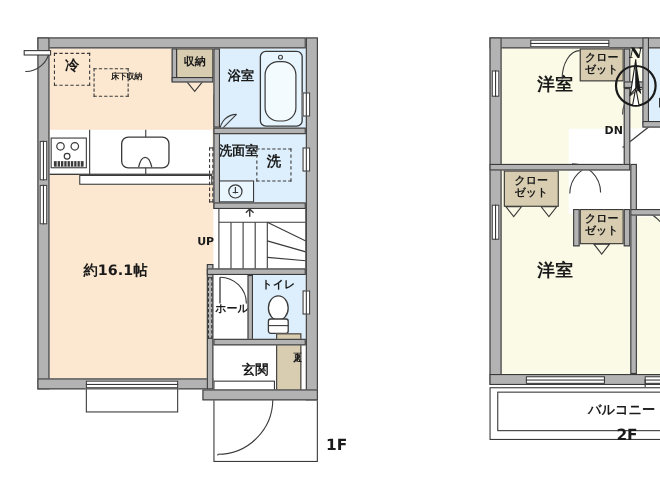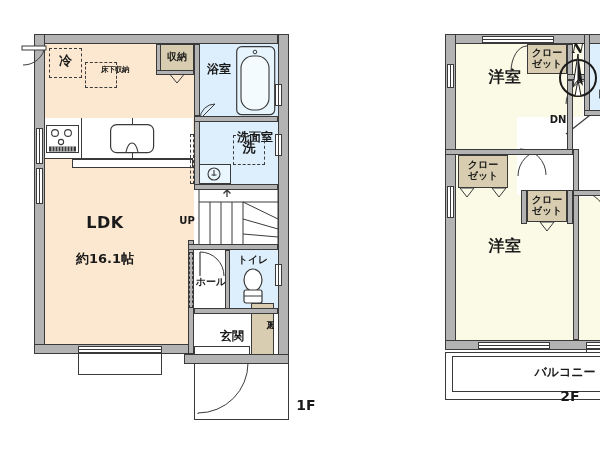--- a/index.html
+++ b/index.html
@@ -65,22 +65,21 @@
     <rect x="0.6" y="0.6" width="43" height="28" rx="6" fill="#ffffff" stroke="#3a3a3a" stroke-width="1.2"></rect>
     <path d="M16 28 q2 -9 6 -9 q4 0 6 9" fill="none" stroke="#3a3a3a" stroke-width="1.1"></path>
   </svg>
 
   <div class="dashbox" style="left:49px;top:48px;width:33px;height:30px;"></div>
   <div class="lbl lbl-sub" style="left:49px;top:54px;width:33px;">冷</div>
 
   <div class="dashbox" style="left:85px;top:62px;width:32px;height:26px;"></div>
   <div class="lbl lbl-tiny" style="left:85px;top:66px;width:32px;letter-spacing:-0.5px;margin-left:14px;">床下収納</div>
 
-  <div class="lbl lbl-big" style="left:60px;top:214px;width:90px;">LDK</div>
-  <div class="lbl lbl-sub" style="left:55px;top:252px;width:100px;">約16.1帖</div>
+  <div class="lbl lbl-sub" style="left:55px;top:240px;width:100px;">約16.1帖</div>
 
   <div class="room fill-closet" style="left:160px;top:44px;width:34px;height:28px;border:1.2px solid #3a3a3a;"></div>
   <div class="lbl lbl-sm" style="left:160px;top:51px;width:34px;">収納</div>
   <svg style="left:168px;top:72px;width:18px;height:12px;">
     <polygon points="0,0 18,0 9,11" fill="none" stroke="#3a3a3a" stroke-width="1"></polygon>
   </svg>
 
   <div class="room fill-wet" style="left:199px;top:44px;width:79px;height:75px;"></div>
   <div class="lbl lbl-med" style="left:199px;top:63px;width:40px;">浴室</div>
 
@@ -89,21 +88,21 @@
     <rect x="5" y="10" width="28" height="54" rx="12" fill="#f4fbff" stroke="#3a3a3a" stroke-width="1.1"></rect>
     <circle cx="19" cy="6" r="1.8" fill="none" stroke="#3a3a3a" stroke-width="1"></circle>
   </svg>
 
   <svg style="left:200px;top:104px;width:16px;height:16px;">
     <path d="M0 15 A15 15 0 0 1 15 0" fill="none" stroke="#3a3a3a" stroke-width="1"></path>
     <line x1="0" y1="15" x2="15" y2="0" stroke="#3a3a3a" stroke-width="1"></line>
   </svg>
 
   <div class="room fill-wet" style="left:194px;top:122px;width:84px;height:62px;"></div>
-  <div class="lbl lbl-med" style="left:193px;top:131px;width:48px;padding-left:38px;">洗面室</div>
+  <div class="lbl lbl-med" style="left:193px;top:131px;width:48px;">洗面室</div>
 
   <div class="dashbox" style="left:233px;top:135px;width:32px;height:30px;"></div>
   <div class="lbl lbl-sub" style="left:233px;top:141px;width:32px;">洗</div>
 
   <div class="thin" style="left:198px;top:164px;width:33px;height:20px;background:#eaf6fe;"></div>
   <svg style="left:198px;top:164px;width:33px;height:20px;">
     <circle cx="16" cy="10" r="6" fill="none" stroke="#3a3a3a" stroke-width="1.1"></circle>
     <path d="M16 6 v6 M13.5 11 h5" stroke="#3a3a3a" stroke-width="1.1" fill="none"></path>
   </svg>
 

